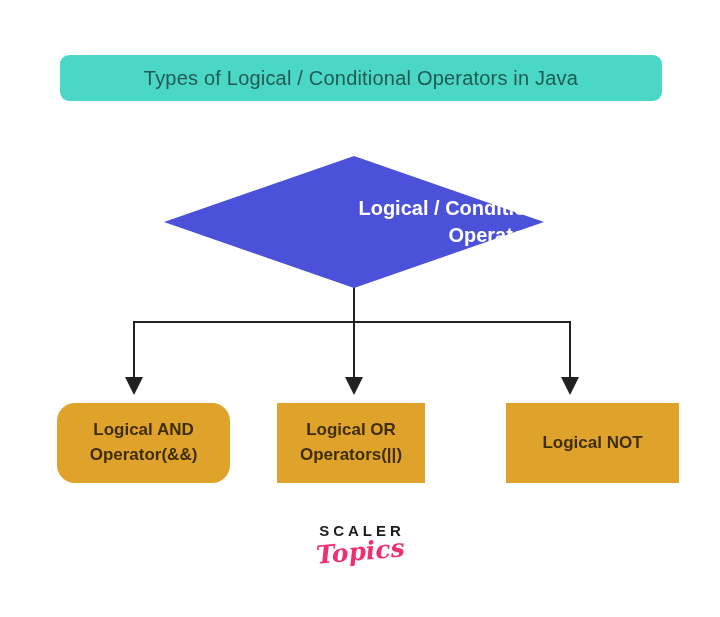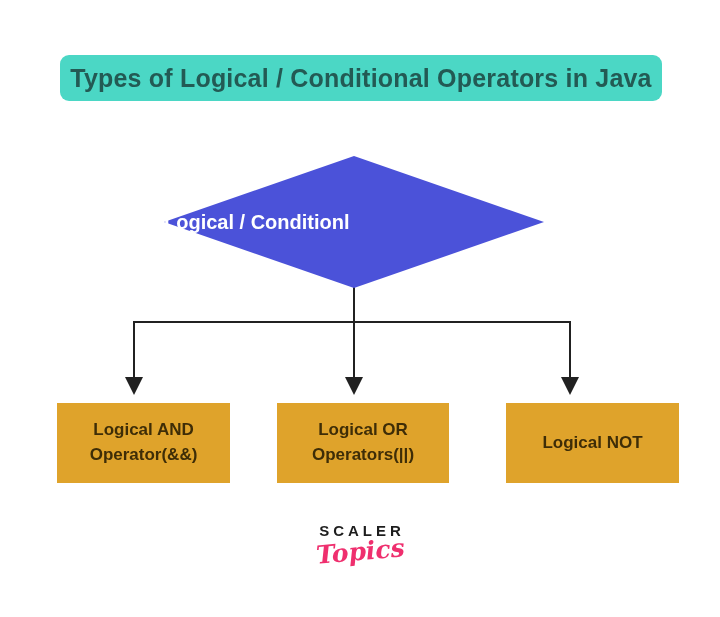--- a/index.html
+++ b/index.html
@@ -14,22 +14,22 @@
   .banner {
     position: absolute;
     left: 60px; top: 55px;
     width: 602px; height: 46px;
     background: #4bd7c5;
     border-radius: 9px;
     display: flex; align-items: center; justify-content: center;
   }
   .banner-text {
     color: #235a54;
-    font-size: 25px;
-    font-weight: bold;
+    font-size: 20px;
+    font-weight: normal;
     letter-spacing: 0.2px;
   }
   .connectors {
     position: absolute;
     left: 0; top: 0;
     width: 720px; height: 617px;
     pointer-events: none;
   }
   .diamond-wrap {
     position: absolute;
@@ -39,42 +39,42 @@
   .diamond-shape {
     position: absolute;
     inset: 0;
     background: #4b52d9;
     clip-path: polygon(50% 0%, 100% 50%, 50% 100%, 0% 50%);
   }
   .diamond-text {
     position: absolute;
     inset: 0;
     display: flex; flex-direction: column;
-    align-items: flex-start; justify-content: center;
+    align-items: flex-end; justify-content: center;
     color: #ffffff;
     font-size: 20px;
     font-weight: bold;
     line-height: 1.35;
     text-align: center;
   }
   .op-box {
     position: absolute;
     top: 403px;
     width: 173px; height: 80px;
     background: #dfa32b;
     display: flex; flex-direction: column;
     align-items: center; justify-content: center;
     color: #3e2d07;
     font-size: 17px;
     font-weight: bold;
     line-height: 1.45;
     text-align: center;
   }
-  .op-box.and { left: 57px; }
-  .op-box.or  { left: 277px; width: 172px; }
+  .op-box.and { left: 57px; border-radius: 18px; }
+  .op-box.or  { left: 277px; width: 148px; }
   .op-box.not { left: 506px; align-items: center; }
   .logo {
     position: absolute;
     left: 0; top: 522px;
     width: 720px;
     text-align: center;
   }
   .logo-brand {
     display: block;
     color: #1d1d1d;
@@ -116,20 +116,21 @@
     <polygon points="345,377 363,377 354,395" fill="#212121"></polygon>
 
     <line x1="570" y1="321" x2="570" y2="379" stroke="#212121" stroke-width="2"></line>
     <polygon points="561,377 579,377 570,395" fill="#212121"></polygon>
   </svg>
 
   <div class="diamond-wrap">
     <div class="diamond-shape"></div>
     <div class="diamond-text">
       <div>Logical / Conditionl</div>
+      <div>Operators</div>
     </div>
   </div>
 
   <div class="op-box and">
     <div>Logical AND</div>
     <div>Operator(&amp;&amp;)</div>
   </div>
 
   <div class="op-box or">
     <div>Logical OR</div>

